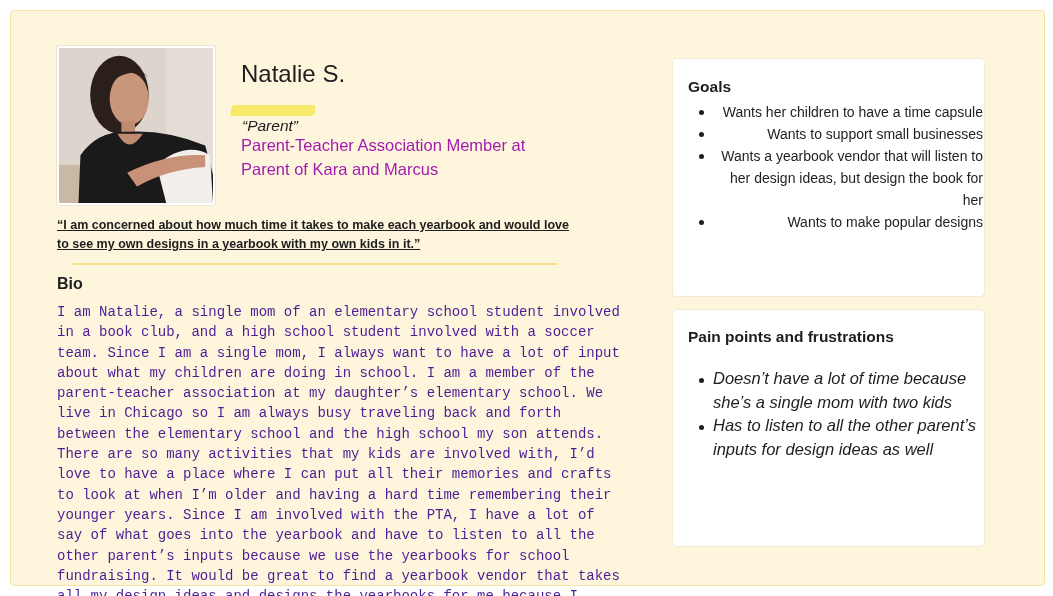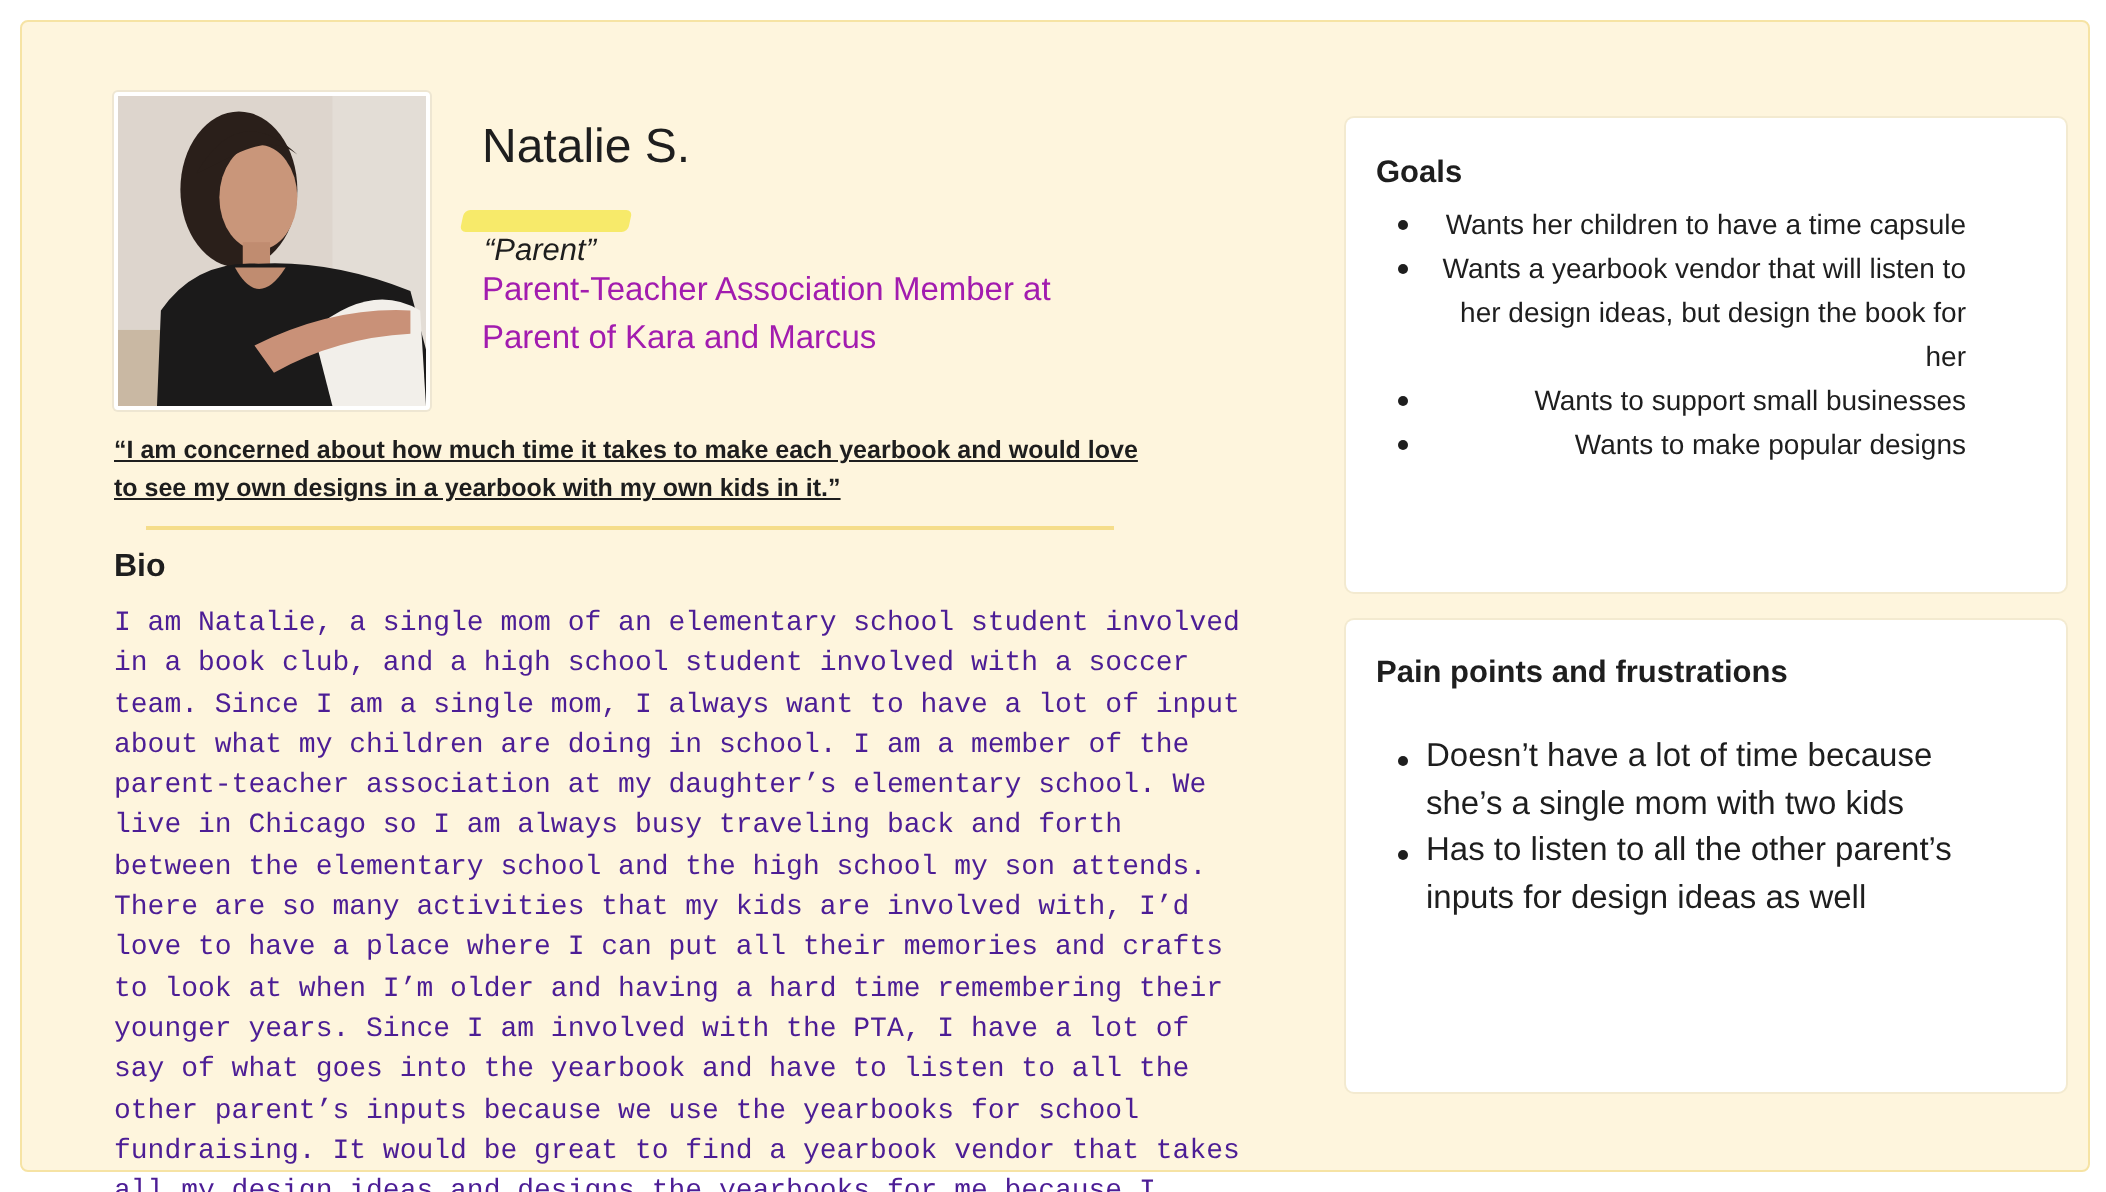--- a/index.html
+++ b/index.html
@@ -32,31 +32,31 @@
     position: absolute; left: 57px; top: 216px; width: 520px;
     font-size: 12.5px; font-weight: bold; line-height: 19px; color: #1e1e1e; text-decoration: underline;
   }
   .divider { position: absolute; left: 73px; top: 263px; width: 484px; height: 1.5px; background: #f5dd8a; }
 
   .bio-title { position: absolute; left: 57px; top: 275px; font-size: 16px; font-weight: bold; }
   .bio { position: absolute; left: 57px; top: 302px; width: 570px; font-size: 14px; line-height: 20.3px; color: #4c1d95; font-family: Liberation Mono, monospace; }
   .bio p { margin: 0; }
 
   .card {
-    position: absolute; left: 673px; width: 360px; background: #ffffff;
+    position: absolute; left: 673px; width: 311px; background: #ffffff;
     border-radius: 4px; box-shadow: 0 0 0 1px #f3ead0; padding-left: 40px;
   }
   .card.goals { top: 59px; height: 237px; }
   .card.pains { top: 310px; height: 236px; }
   .card-title { position: absolute; left: 15px; font-size: 15.5px; font-weight: bold; color: #1e1e1e; }
   .goals .card-title { top: 19px; }
   .pains .card-title { top: 18px; }
   .card ul { position: absolute; left: 40px; list-style: none; width: 270px; }
   .goals ul { top: 42px; font-size: 14px; line-height: 22px; text-align: right; }
-  .pains ul { top: 57px; font-size: 16.5px; line-height: 23.5px; width: 265px; }
+  .pains ul { top: 57px; font-size: 16.5px; line-height: 23.5px; width: 265px; font-style: italic; }
   .card li { position: relative; }
   .card li::before {
     content: ""; position: absolute; left: -14px; top: 0.65em;
     width: 5px; height: 5px; border-radius: 50%; background: #1e1e1e;
   }
 </style>
 </head>
 <body>
 
 <div class="board">
@@ -96,22 +96,22 @@
 <div class="bio-title">Bio</div>
 <div class="bio">
   <p>I am Natalie, a single mom of an elementary school student involved in a book club, and a high school student involved with a soccer team. Since I am a single mom, I always want to have a lot of input about what my children are doing in school. I am a member of the parent-teacher association at my daughter’s elementary school. We live in Chicago so I am always busy traveling back and forth between the elementary school and the high school my son attends.</p>
   <p>There are so many activities that my kids are involved with, I’d love to have a place where I can put all their memories and crafts to look at when I’m older and having a hard time remembering their younger years. Since I am involved with the PTA, I have a lot of say of what goes into the yearbook and have to listen to all the other parent’s inputs because we use the yearbooks for school fundraising. It would be great to find a yearbook vendor that takes all my design ideas and designs the yearbooks for me because I don’t have a lot of time to do it myself.</p>
 </div>
 
 <div class="card goals">
   <div class="card-title">Goals</div>
   <ul>
     <li>Wants her children to have a time capsule</li>
+    <li>Wants to support small businesses</li>
     <li>Wants a yearbook vendor that will listen to her design ideas, but design the book for her</li>
-    <li>Wants to support small businesses</li>
     <li>Wants to make popular designs</li>
   </ul>
 </div>
 
 <div class="card pains">
   <div class="card-title">Pain points and frustrations</div>
   <ul>
     <li>Doesn’t have a lot of time because she’s a single mom with two kids</li>
     <li>Has to listen to all the other parent’s inputs for design ideas as well</li>
   </ul>

